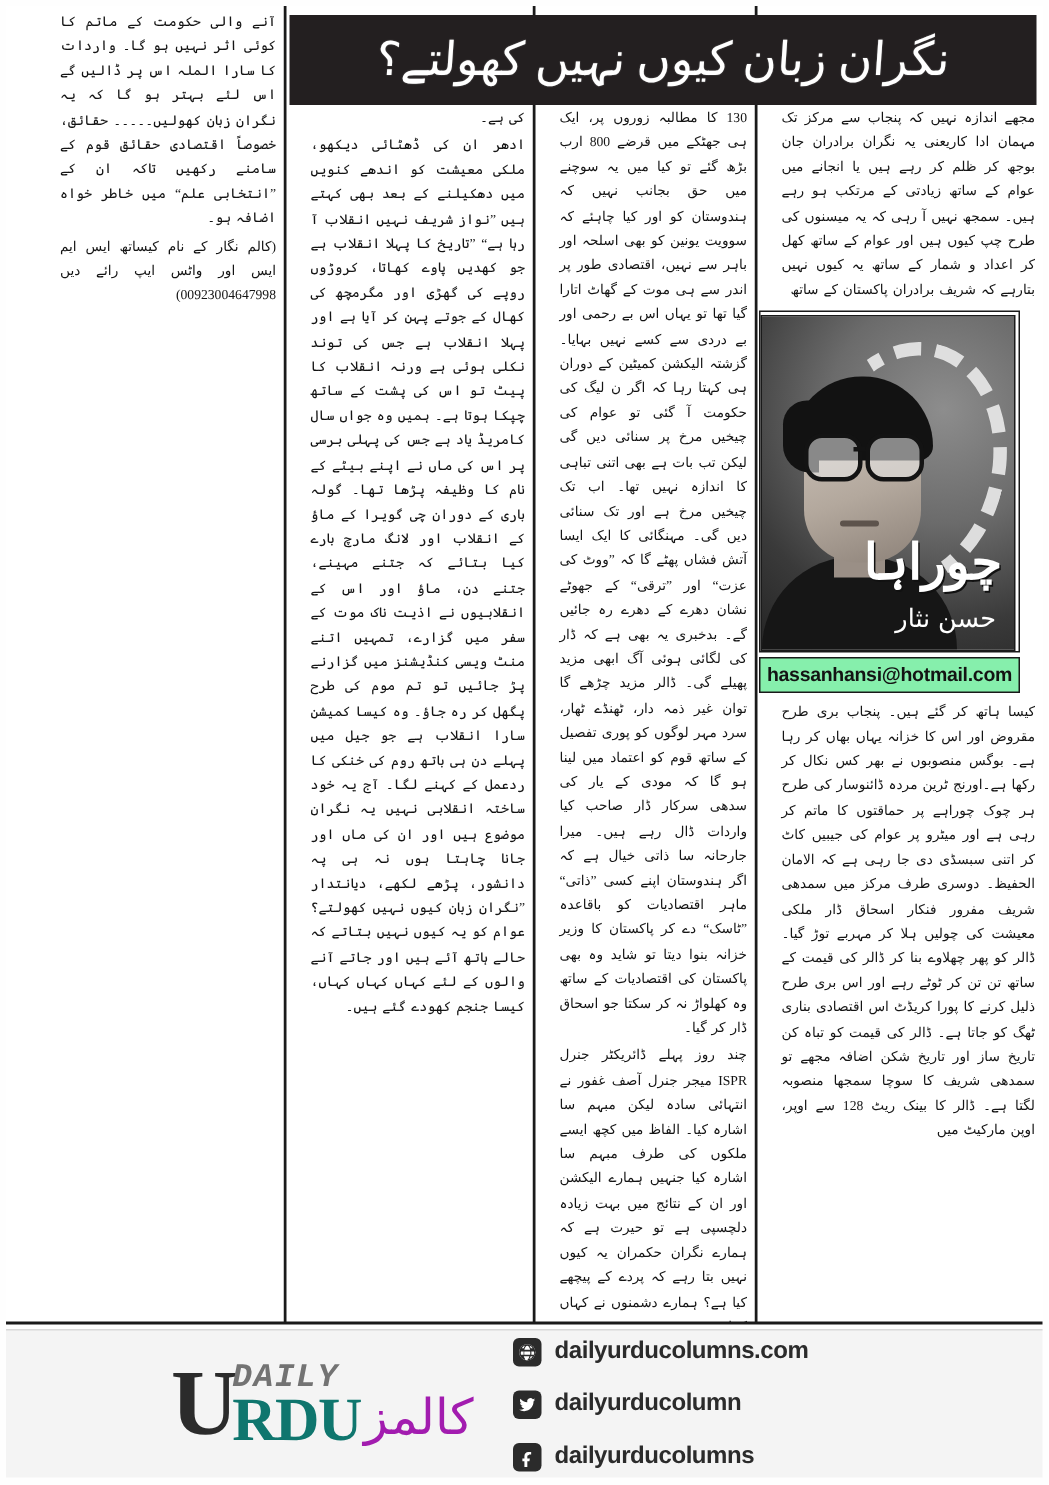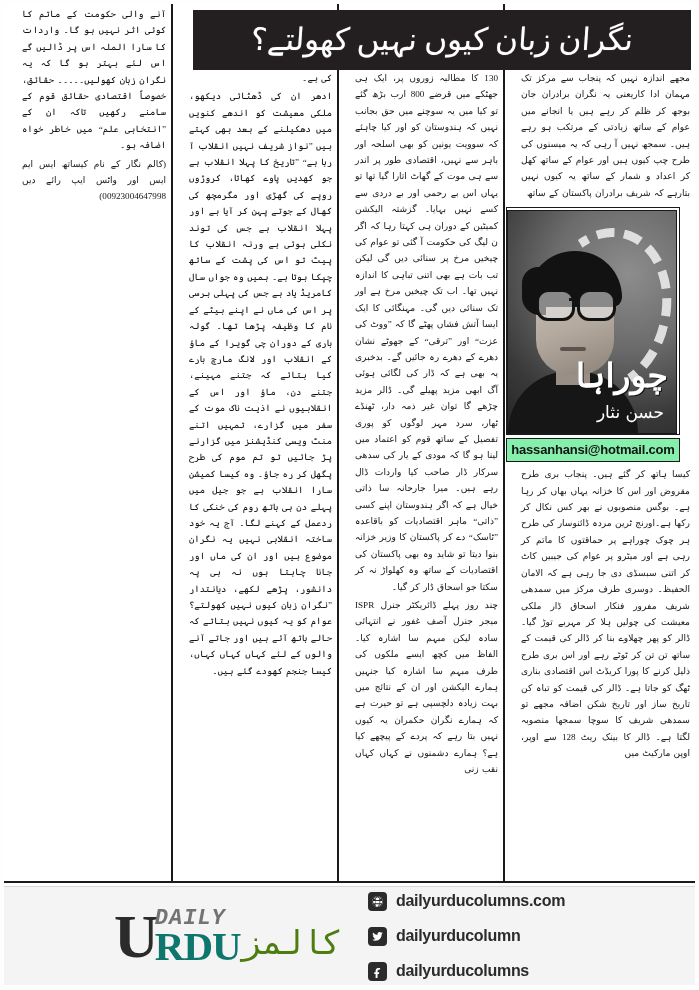--- a/index.html
+++ b/index.html
@@ -43,21 +43,21 @@
   }
   .col{
     position:relative;
     box-sizing:border-box;
     padding:0 5px;
     overflow:hidden;
   }
   
   .cols{flex-direction:row-reverse;}
   .col-1{width:192px;}
-  .col-2{width:166px;}
+  .col-2{width:148px;}
   .col-3{width:166px;}
   .col-4{width:167px;}
   .col-sep{
     position:absolute;top:0;bottom:0;left:0;width:2px;background:#1a1a1a;
   }
   .col-1 .col-sep{display:block;}
   .col-2 .col-sep{display:block;}
   .col-3 .col-sep{display:block;}
 
   .col-body{
@@ -194,22 +194,22 @@
     font-weight:700;font-style:italic;font-size:22px;line-height:20px;
     color:#737373;letter-spacing:1px;
   }
   .brand-rdu{
     font-size:41px;line-height:34px;font-weight:700;color:#0f766e;
     letter-spacing:-1px;
     font-family:"Liberation Serif","DejaVu Serif",serif;
   }
   .brand-ur{
     margin-left:2px;
-    font-size:33px;line-height:34px;color:#4d7c0f;
-    direction:rtl;font-family:Liberation Mono, monospace;
+    font-size:33px;line-height:34px;color:#a21caf;
+    direction:rtl;font-family:Liberation Serif, serif;
     align-self:flex-end;
     margin-top:16px;
   }
   .handles{display:flex;flex-direction:column;gap:16px;}
   .handle{display:flex;align-items:center;gap:9px;}
   .sicon{
     width:19px;height:19px;border-radius:4px;background:#2b2b2b;
     display:flex;align-items:center;justify-content:center;flex:0 0 19px;
   }
   .sicon svg{display:block;}

